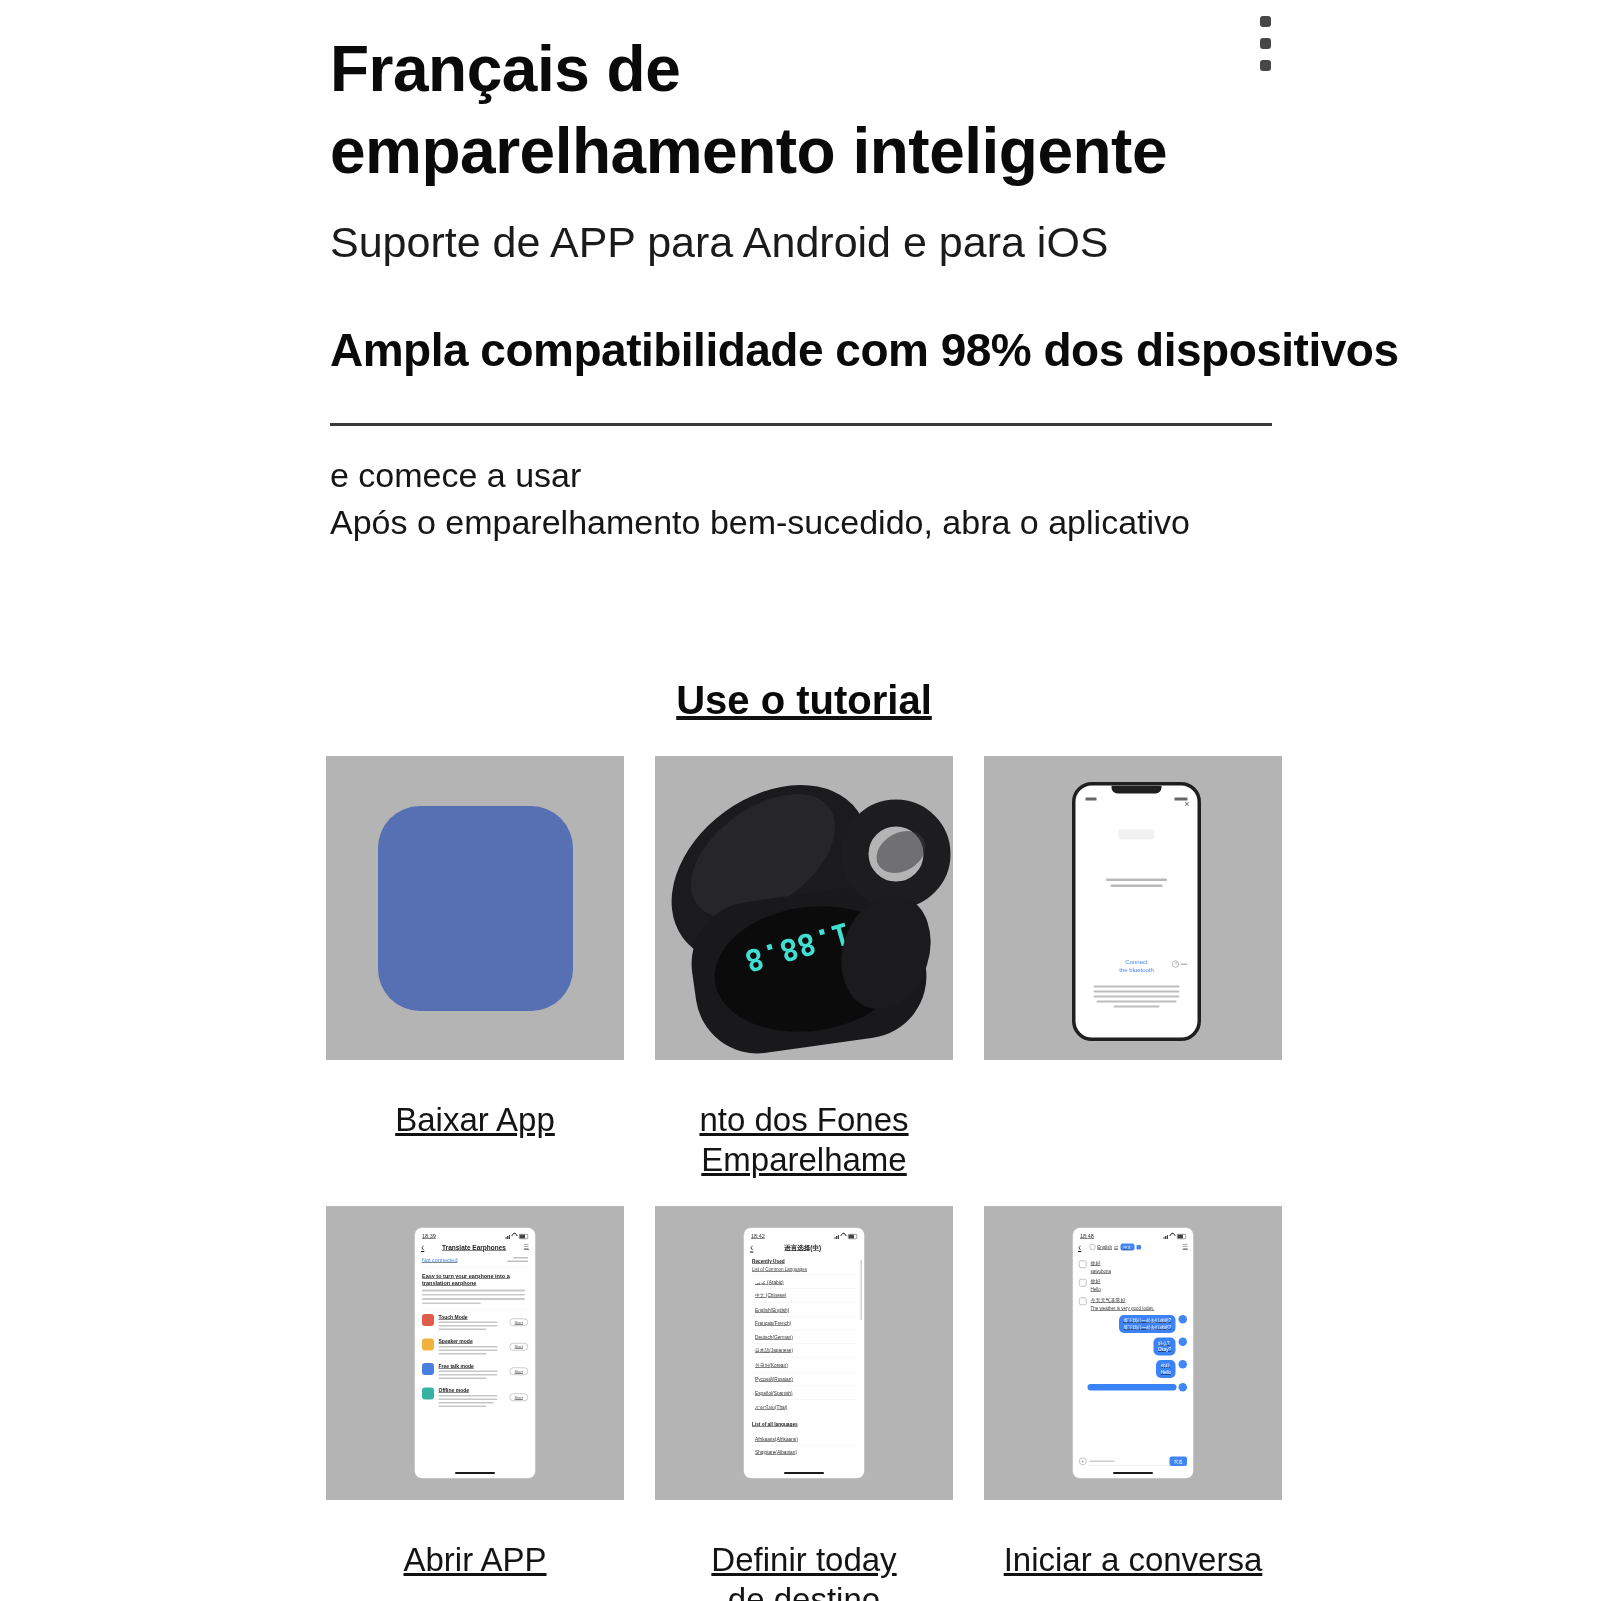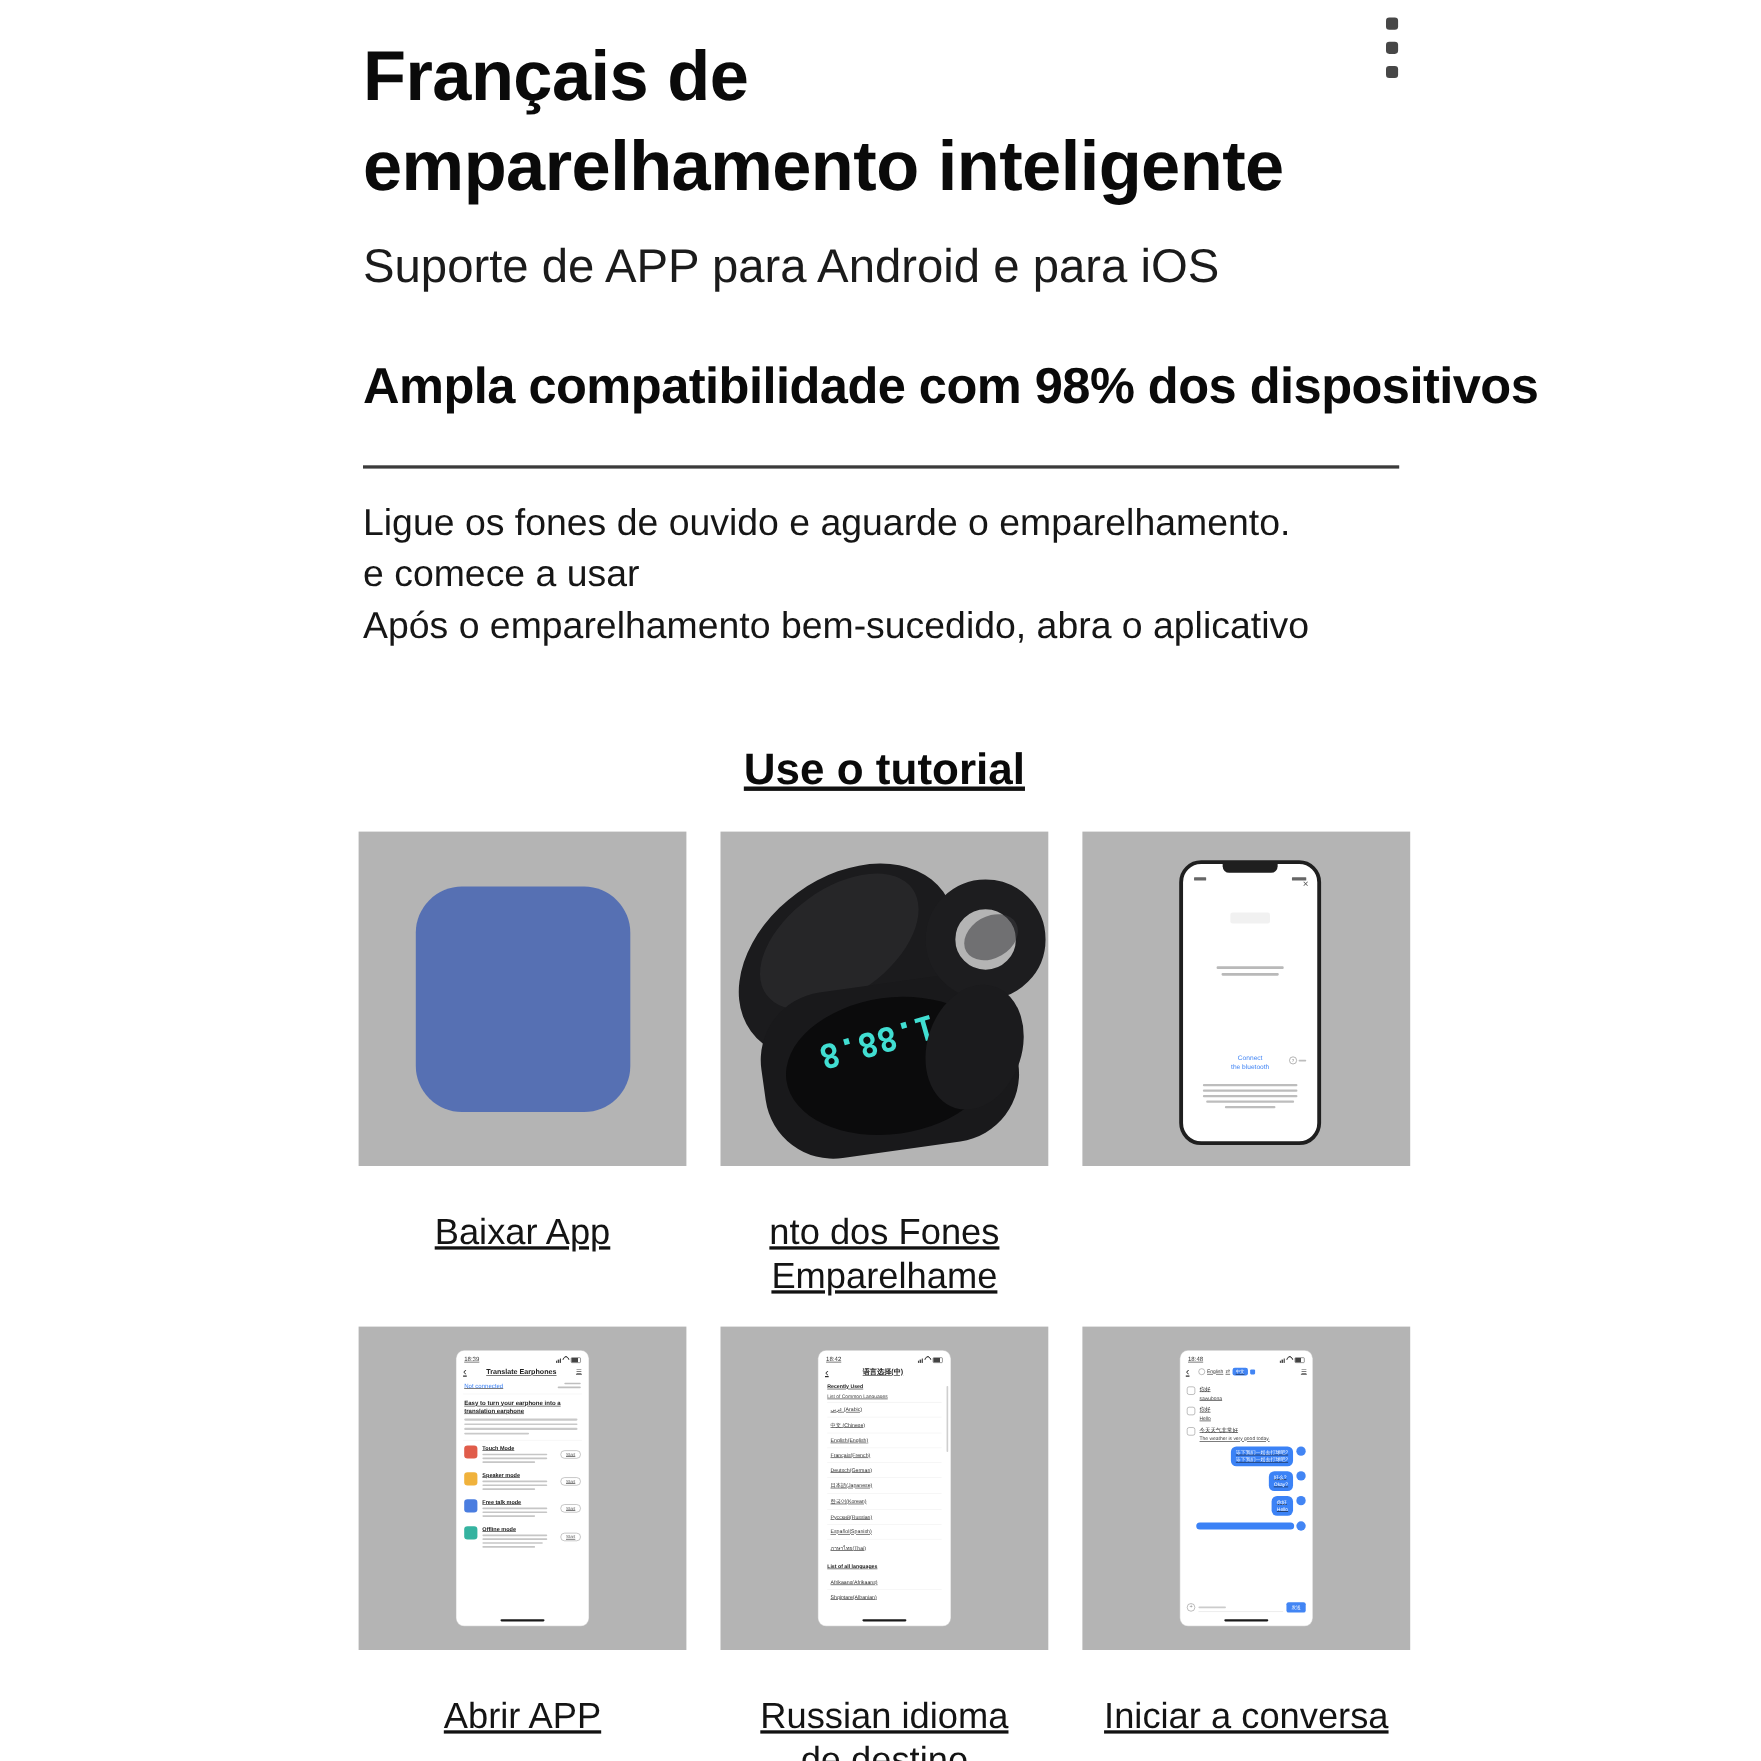--- a/index.html
+++ b/index.html
@@ -131,21 +131,20 @@
 
   <div class="content">
     <h1 class="title">
       <span>Français de</span>
       <span>emparelhamento inteligente</span>
     </h1>
     <div class="subtitle">Suporte de APP para Android e para iOS</div>
     <div class="compat">Ampla compatibilidade com 98% dos dispositivos</div>
     <hr class="divider">
     <div class="desc">
-      <span>Ligue os fones de ouvido e aguarde o emparelhamento.</span>
       <span>e comece a usar</span>
       <span>Após o emparelhamento bem-sucedido, abra o aplicativo</span>
     </div>
   </div>
 
   <div class="tutorial">
     <h3 class="tutorial-title">Use o tutorial</h3>
 
     <div class="grid">
 
@@ -349,21 +348,21 @@
                 <div class="lgap" style="height:6px"></div>
                 <div class="lrow">Afrikaans(Afrikaans)</div>
                 <div class="lrow" style="border-bottom:none">Shqiptare(Albanian)</div>
               </div>
               <div class="scrollbar"></div>
               <div class="homebar"></div>
             </div>
           </div>
         </div>
         <div class="caption">
-          <span>Russian idioma</span>
+          <span>Definir today</span>
           <span>de destino</span>
         </div>
       </div>
 
       <div class="step row2">
         <div class="tile">
           <div class="shot-wrap">
             <div class="shot">
               <div class="p-status">
                 <span>18:48</span>

